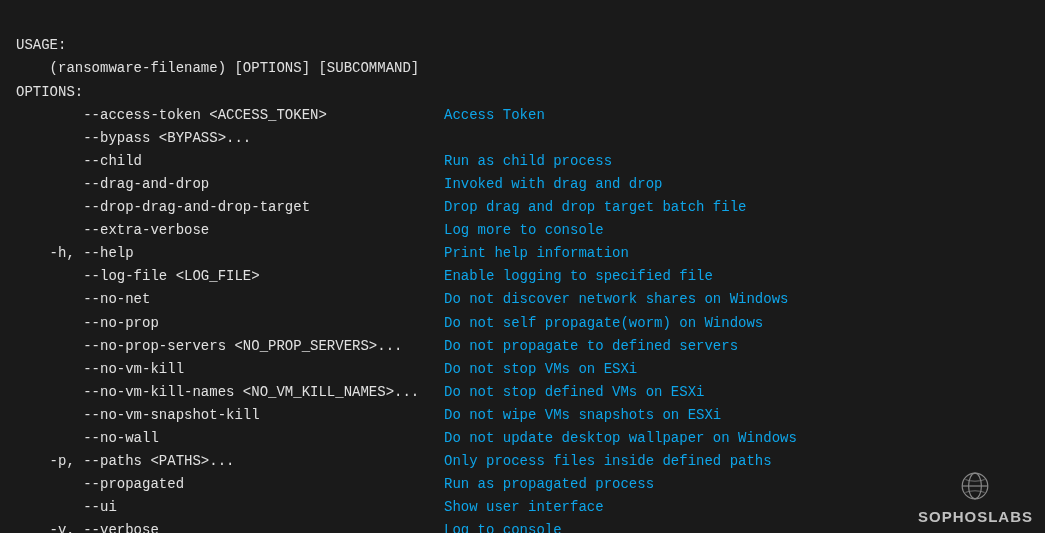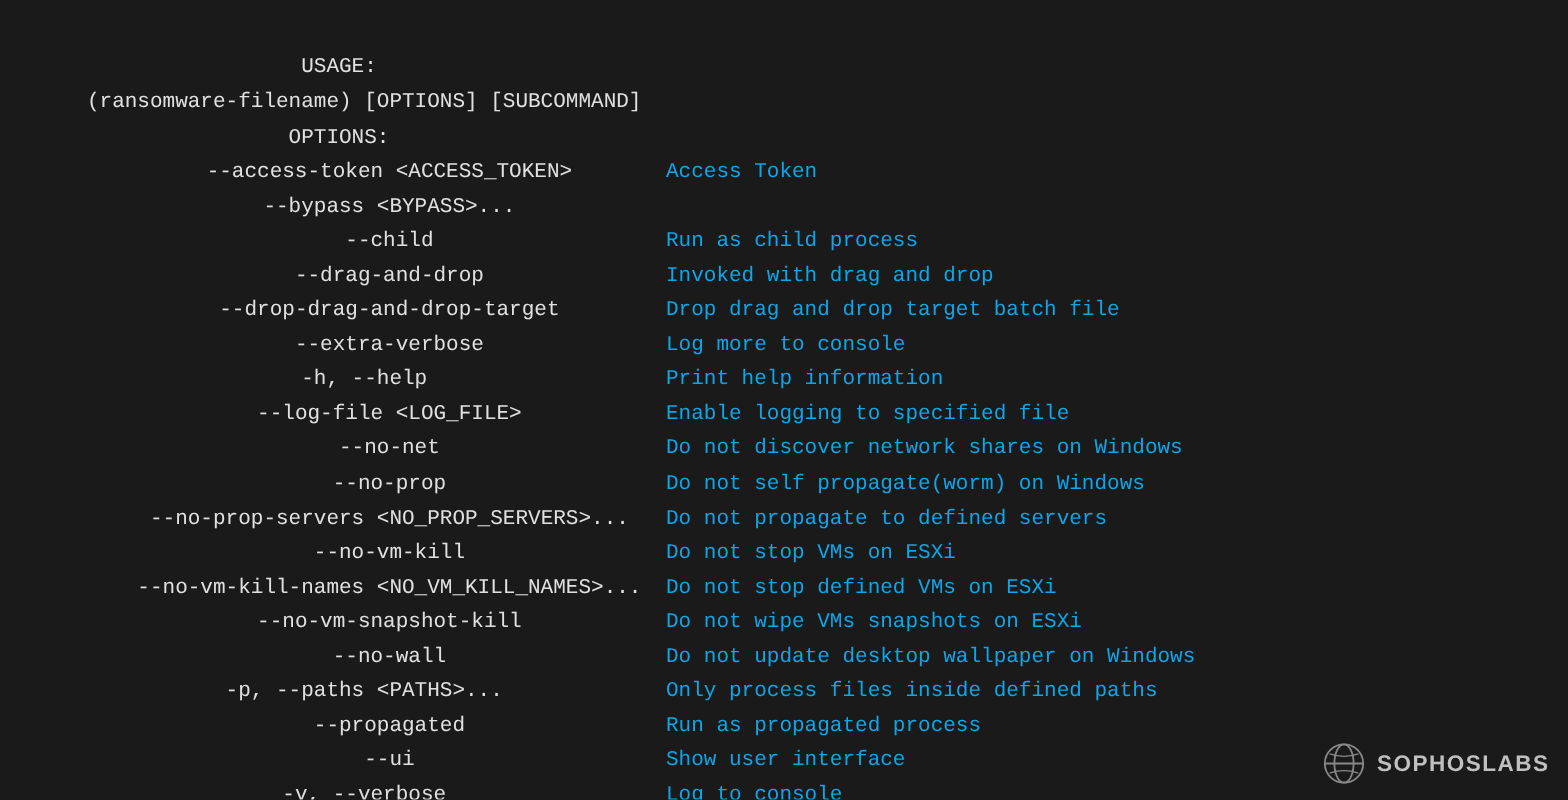--- a/index.html
+++ b/index.html
@@ -21,40 +21,40 @@
 
     .terminal {
       padding: 12px 16px;
       line-height: 1.6;
       white-space: pre;
     }
 
     .line {
       display: flex;
       line-height: 1.65;
-      text-align: center;
     }
 
     .left-col {
       min-width: 420px;
       color: #e0e0e0;
     }
 
     .right-col {
       color: #0ea5e9;
       padding-left: 8px;
     }
 
     .brand-area {
       position: absolute;
       bottom: 8px;
       right: 12px;
       display: flex;
       align-items: center;
       gap: 6px;
+      flex-direction: column;
     }
 
     .brand-text {
       color: #c0c0c0;
       font-family: Arial, sans-serif;
       font-size: 15px;
       font-weight: bold;
       letter-spacing: 1px;
       text-transform: uppercase;
     }

